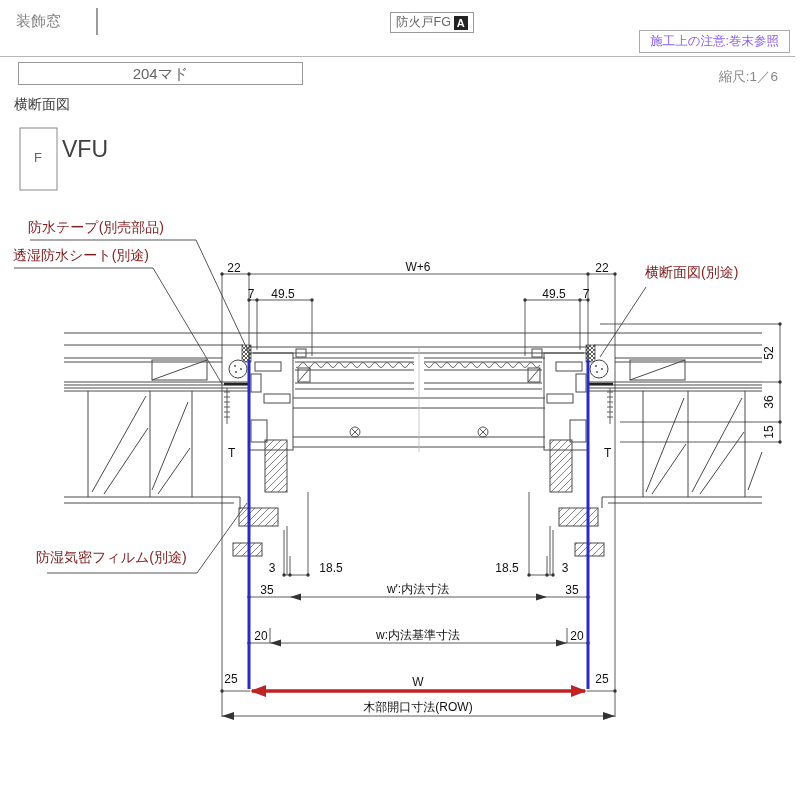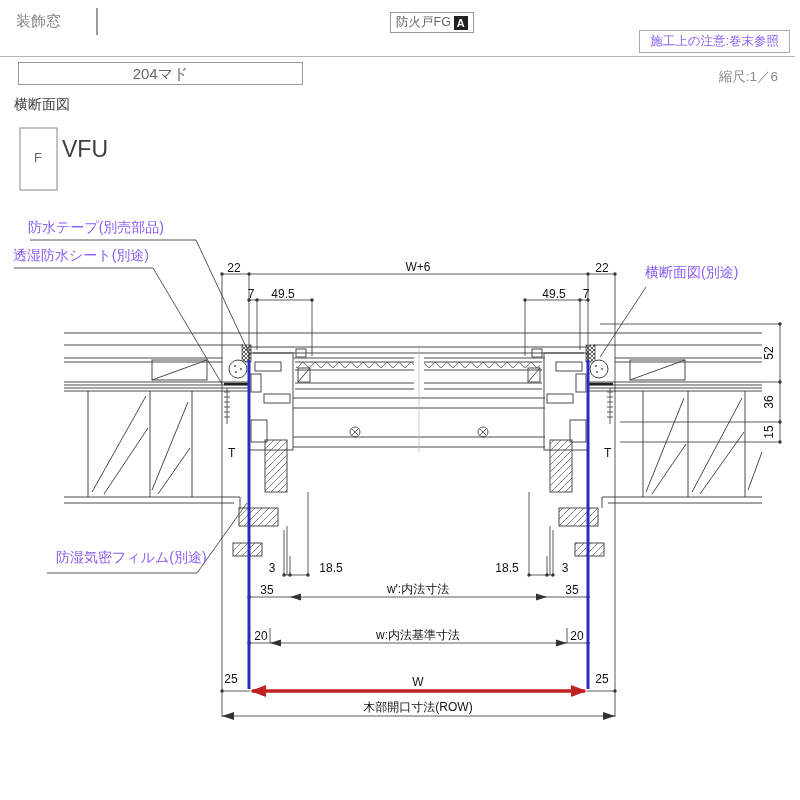--- a/index.html
+++ b/index.html
@@ -14,21 +14,21 @@
   .badge .mark{background:#222;color:#fff;font-weight:bold;font-size:11px;padding:0 3px;line-height:14px;}
   .basic{right:10px;top:4px;font-size:17px;color:#777;}
   .notebox{right:10px;top:30px;border:1.5px solid #aaa;padding:2px 10px;font-size:12.5px;color:#8b5cf6;}
   .hrule{left:0;top:56px;width:795px;height:1px;background:#b5b5b5;}
   .sizebox{left:18px;top:62px;width:283px;height:21px;border:1px solid #999;
            text-align:center;line-height:21px;font-size:15px;color:#666;}
   .scale{right:22px;top:68px;font-size:13.5px;color:#888;margin-left:36px;}
   .section{left:14px;top:96px;font-size:14px;color:#444;}
   .fletter{left:38px;top:150px;transform:translateX(-50%);font-size:13px;color:#666;}
   .vfu{left:62px;top:136px;font-size:23px;color:#404040;}
-  .callout{font-size:14px;color:#8b5cf6;}
+  .callout{font-size:14px;color:#7f1d1d;}
   .dim{font-size:12px;color:#111;}
   .dimc{font-size:12px;color:#111;transform:translateX(-50%);}
   .dimjp{font-size:12px;color:#111;transform:translateX(-50%);}
   .vdim{font-size:12px;color:#111;transform:translate(-50%,-50%) rotate(-90deg);}
   .docnum{left:628px;top:735px;font-size:21px;color:#555;letter-spacing:1px;}
   svg{position:absolute;left:0;top:0;}
 </style>
 </head>
 <body>
 
@@ -198,21 +198,21 @@
   <div class="abs hrule"></div>
   <div class="abs sizebox">204マド</div>
   <div class="abs scale">縮尺:1／6</div>
 
   <div class="abs section">横断面図</div>
   <div class="abs fletter">F</div>
   <div class="abs vfu">VFU</div>
   <div class="abs callout" style="left:28px;top:219px">防水テープ(別売部品)</div>
   <div class="abs callout" style="left:13px;top:247px">透湿防水シート(別途)</div>
   <div class="abs callout" style="left:645px;top:264px">横断面図(別途)</div>
-  <div class="abs callout" style="left:56px;top:549px">防湿気密フィルム(別途)</div>
+  <div class="abs callout" style="left:36px;top:549px">防湿気密フィルム(別途)</div>
 
   <div class="abs dimc" style="left:234px;top:261px">22</div>
   <div class="abs dimc" style="left:418px;top:260px">W+6</div>
   <div class="abs dimc" style="left:602px;top:261px">22</div>
   <div class="abs dimc" style="left:251px;top:287px">7</div>
   <div class="abs dimc" style="left:283px;top:287px">49.5</div>
   <div class="abs dimc" style="left:554px;top:287px">49.5</div>
   <div class="abs dimc" style="left:586px;top:287px">7</div>
   <div class="abs vdim" style="left:769px;top:353px">52</div>
   <div class="abs vdim" style="left:769px;top:402px">36</div>

